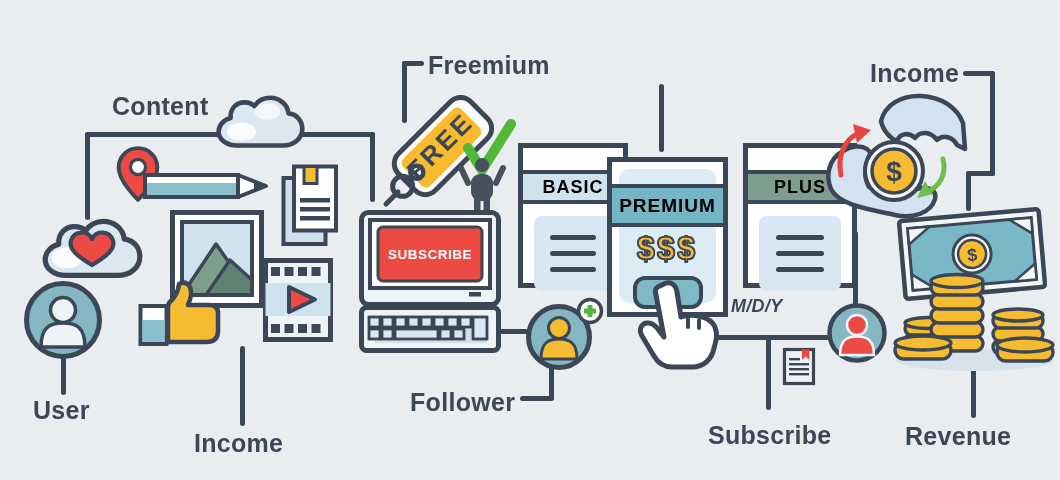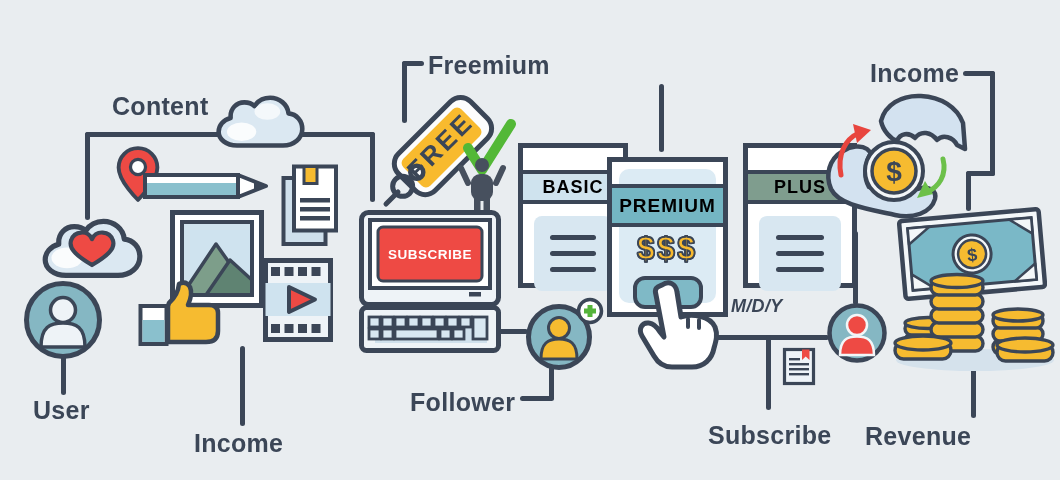--- a/index.html
+++ b/index.html
@@ -57,21 +57,21 @@
   <div class="line" style="left:966px;top:171px;width:5px;height:40px"></div>
   <div class="line" style="left:971px;top:361px;width:5px;height:57px"></div>
 
   <div class="lbl" style="left:112px;top:92px">Content</div>
   <div class="lbl" style="left:33px;top:396px">User</div>
   <div class="lbl" style="left:194px;top:429px">Income</div>
   <div class="lbl" style="left:428px;top:51px">Freemium</div>
   <div class="lbl" style="left:410px;top:388px">Follower</div>
   <div class="lbl" style="left:708px;top:421px">Subscribe</div>
   <div class="lbl" style="left:870px;top:59px">Income</div>
-  <div class="lbl" style="left:865px;top:422px">Revenue</div>
+  <div class="lbl" style="left:905px;top:422px">Revenue</div>
   <div class="lbl italic" style="left:731px;top:296px">M/D/Y</div>
 
   <svg class="ico" style="left:214px;top:95px" width="92" height="57" viewBox="0 0 100 62">
     <use href="#cloudP" fill="#dbe8f2" stroke="#3b4657" stroke-width="5" stroke-linejoin="round"></use>
     <ellipse cx="30" cy="40" rx="16" ry="10" fill="#ffffff" opacity="0.85"></ellipse>
     <ellipse cx="58" cy="18" rx="14" ry="9" fill="#ffffff" opacity="0.7"></ellipse>
   </svg>
 
   <svg class="ico" style="left:116px;top:146px" width="44" height="56" viewBox="0 0 40 52">
     <path d="M20,2 C10,2 2,10 2,20 C2,33 20,50 20,50 C20,50 38,33 38,20 C38,10 30,2 20,2 Z" fill="#ee4a44" stroke="#3b4657" stroke-width="3.6" stroke-linejoin="round"></path>

